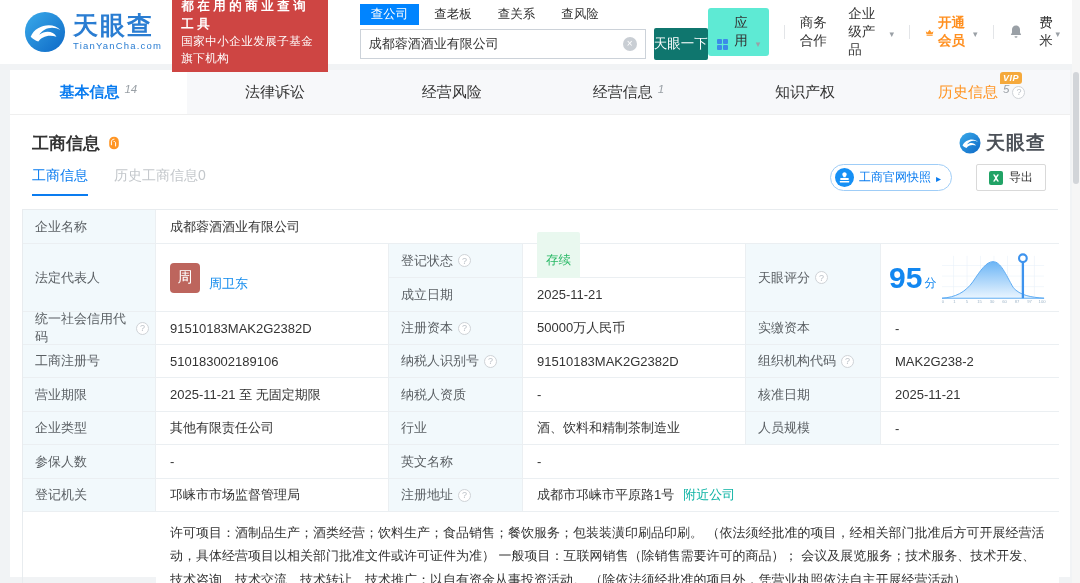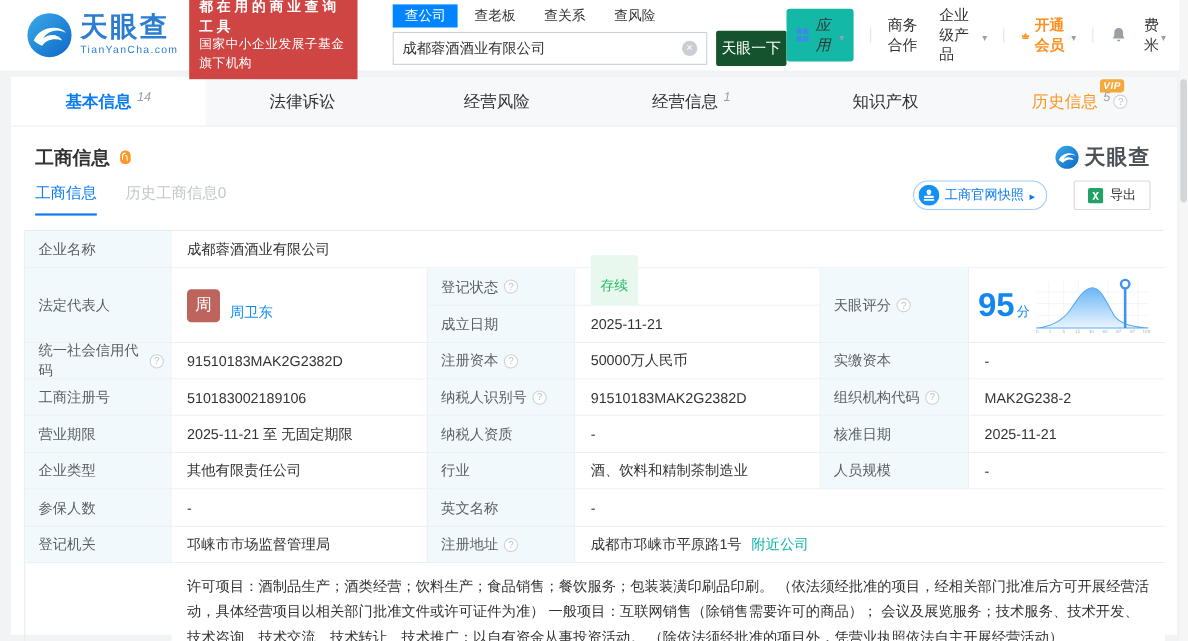--- a/index.html
+++ b/index.html
@@ -16,23 +16,23 @@
   .slogan-l2 { font-size:11.5px; letter-spacing:0.5px; }
   .search-block { margin-left:12px;padding-left:20px; }
   .search-tabs { display:flex; align-items:center; gap:4px; margin-bottom:3px; }
   .stab { font-size:12.5px; color:#333; padding:2px 11px; cursor:pointer; }
   .stab.active { background:#0084ff; color:#fff; }
   .search-row { display:flex; align-items:center; }
   .search-input-wrap { width:286px; height:30px; border:1px solid #ccd2d9; display:flex; align-items:center; background:#fff; }
   .search-input-wrap input { border:none; outline:none; flex:1; font-size:13px; color:#333; padding:0 8px; font-family:inherit; }
   .clear-icon { width:14px; height:14px; border-radius:50%; background:#c9ced4; color:#fff; font-size:10px; display:flex; align-items:center; justify-content:center; margin-right:8px; cursor:pointer; }
   .clear-icon::before { content:"×"; line-height:1; }
-  .search-btn { width:64px; height:32px; margin-left:8px; background:#14532d; border:none; color:#fff; font-size:13.5px; cursor:pointer; font-family:inherit; border-radius:2px; }
+  .search-btn { width:54px; height:32px; margin-left:8px; background:#0f766e; border:none; color:#fff; font-size:13.5px; cursor:pointer; font-family:inherit; border-radius:2px; }
   .top-menu { margin-left:auto; display:flex; align-items:center; gap:15px; font-size:13.5px; color:#333; }
-  .apps-chip { display:flex; align-items:center; gap:6px; background:#14b8a6; padding:6px 9px; border-radius:3px; cursor:pointer;font-style:italic; }
+  .apps-chip { display:flex; align-items:flex-end; gap:6px; background:#5eead4; padding:6px 9px; border-radius:3px; cursor:pointer; }
   .grid-icon { display:inline-grid; grid-template-columns:5px 5px; grid-gap:1.5px; }
   .grid-icon i { width:5px; height:5px; background:#3c8ae8; border-radius:1px; }
   .caret::before { content:"▾"; font-size:9px; color:#9aa0a6; margin-left:2px; }
   .mi { display:flex; align-items:center; cursor:pointer; }
   .divider { width:1px; height:14px; background:#e3e5e8; }
   .vip-link { color:#ff8f1f; font-weight:bold; display:flex; align-items:center; gap:4px; cursor:pointer; }
   .bell-wrap { display:flex; align-items:center; cursor:pointer; }
 
   
   .card { margin:6px 10px 0; background:#fff; height:507px; }

